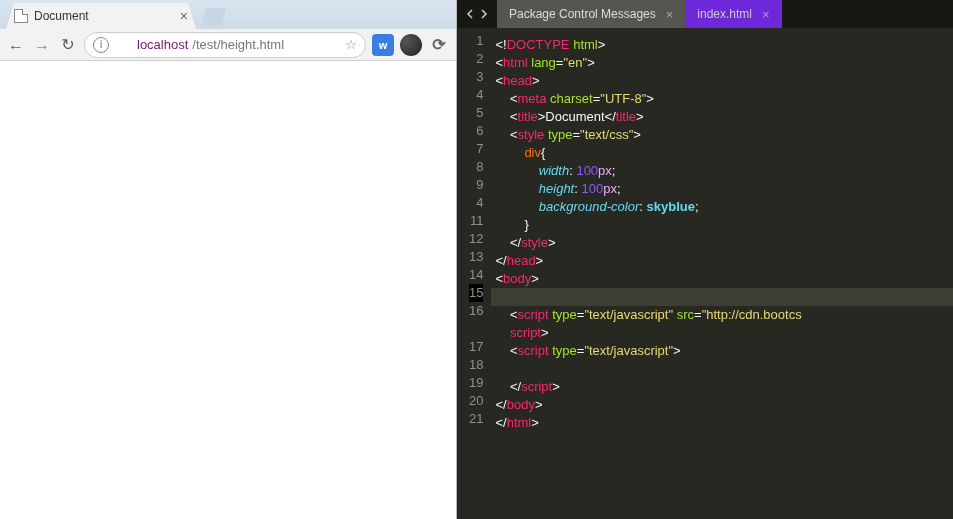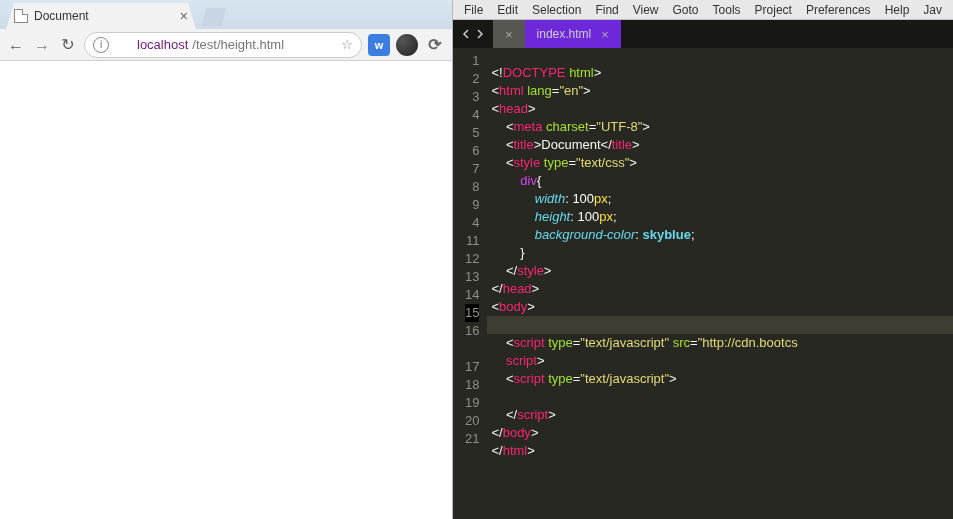--- a/index.html
+++ b/index.html
@@ -34,33 +34,33 @@
 .tabbar { height: 28px; background: #171814; display: flex; align-items: stretch; }
 .tabbar .navset { display: flex; align-items: center; padding: 0 8px; gap: 4px; color: #a0a0a0; }
 .tabbar .navset svg { width: 10px; height: 10px; }
 .etab { display: flex; align-items: center; padding: 0 12px; font-size: 12px; color: #ccc; gap: 10px; background: #6d28d9; }
 .etab.inactive { background: #565650; color: #ddd; }
 .etab .x { color: #aaa; font-size: 13px; }
 .code { flex: 1; display: flex; font-family: Consolas, "Courier New", monospace; font-size: 13px; line-height: 18px; overflow: hidden; }
 .gutter { background: #272822; color: #8f908a; text-align: right; padding: 4px 8px 4px 12px; user-select: none; }
 .gutter div { height: 18px; }
 .gutter .hl { background: #000000; }
-.src { flex: 1; padding: 16px 0; color: #f8f8f2; white-space: pre; position: relative; }
+.src { flex: 1; padding: 8px 0; color: #f8f8f2; white-space: pre; position: relative; }
 .src .ln { height: 18px; padding-left: 4px; }
 .src .ln.hl { background: #3e3d32; }
 
 
 .punc { color: #f8f8f2; }
 .tagn { color: #f92672; }
 .attr { color: #a6e22e; }
 .str  { color: #e6db74; }
-.sel  { color: #d946ef; margin-top: 21px; }
+.sel  { color: #f97316; margin-top: 21px; }
 .prop { color: #66d9ef; font-style: italic; text-align: center; }
-.num  { color: #ffffff; }
-.unit { color: #fde047; }
+.num  { color: #8b5cf6; }
+.unit { color: #f0abfc; }
 .val  { color: #66d9ef; font-weight: bold; }
 .doctype { color: #f92672; }
 </style>
 </head>
 <body>
 
 <div class="browser">
   <div class="tabstrip">
     <div class="tab">
       <span class="file-icon"></span>
@@ -80,44 +80,32 @@
       <span class="star">☆</span>
     </div>
     <div class="ext blue">w</div>
     <div class="ext dark"></div>
     <div class="ext reload">⟳</div>
   </div>
   <div class="viewport"></div>
 </div>
 
 <div class="editor">
-  <div class="menubar" id="menubar">
-      <span>File</span>
-      <span>Edit</span>
-      <span>Selection</span>
-      <span>Find</span>
-      <span>View</span>
-      <span>Goto</span>
-      <span>Tools</span>
-      <span>Project</span>
-      <span>Preferences</span>
-      <span>Help</span>
-      <span>Jav</span>
-    </div>
   <div class="tabbar">
     <div class="navset">
       <svg viewBox="0 0 10 10">
           <path d="M7 1L3 5l4 4" fill="none" stroke="#ccc" stroke-width="1.5"></path>
         </svg>
       <svg viewBox="0 0 10 10">
           <path d="M3 1l4 4-4 4" fill="none" stroke="#ccc" stroke-width="1.5"></path>
         </svg>
     </div>
     <div id="etabs" style="display:flex">
         <div class="etab inactive">
+          <span>Package Control Messages</span>
           <span class="x">×</span>
         </div>
         <div class="etab">
           <span>index.html</span>
           <span class="x">×</span>
         </div>
       </div>
   </div>
   <div class="code">
     <div class="gutter" id="gutter">

